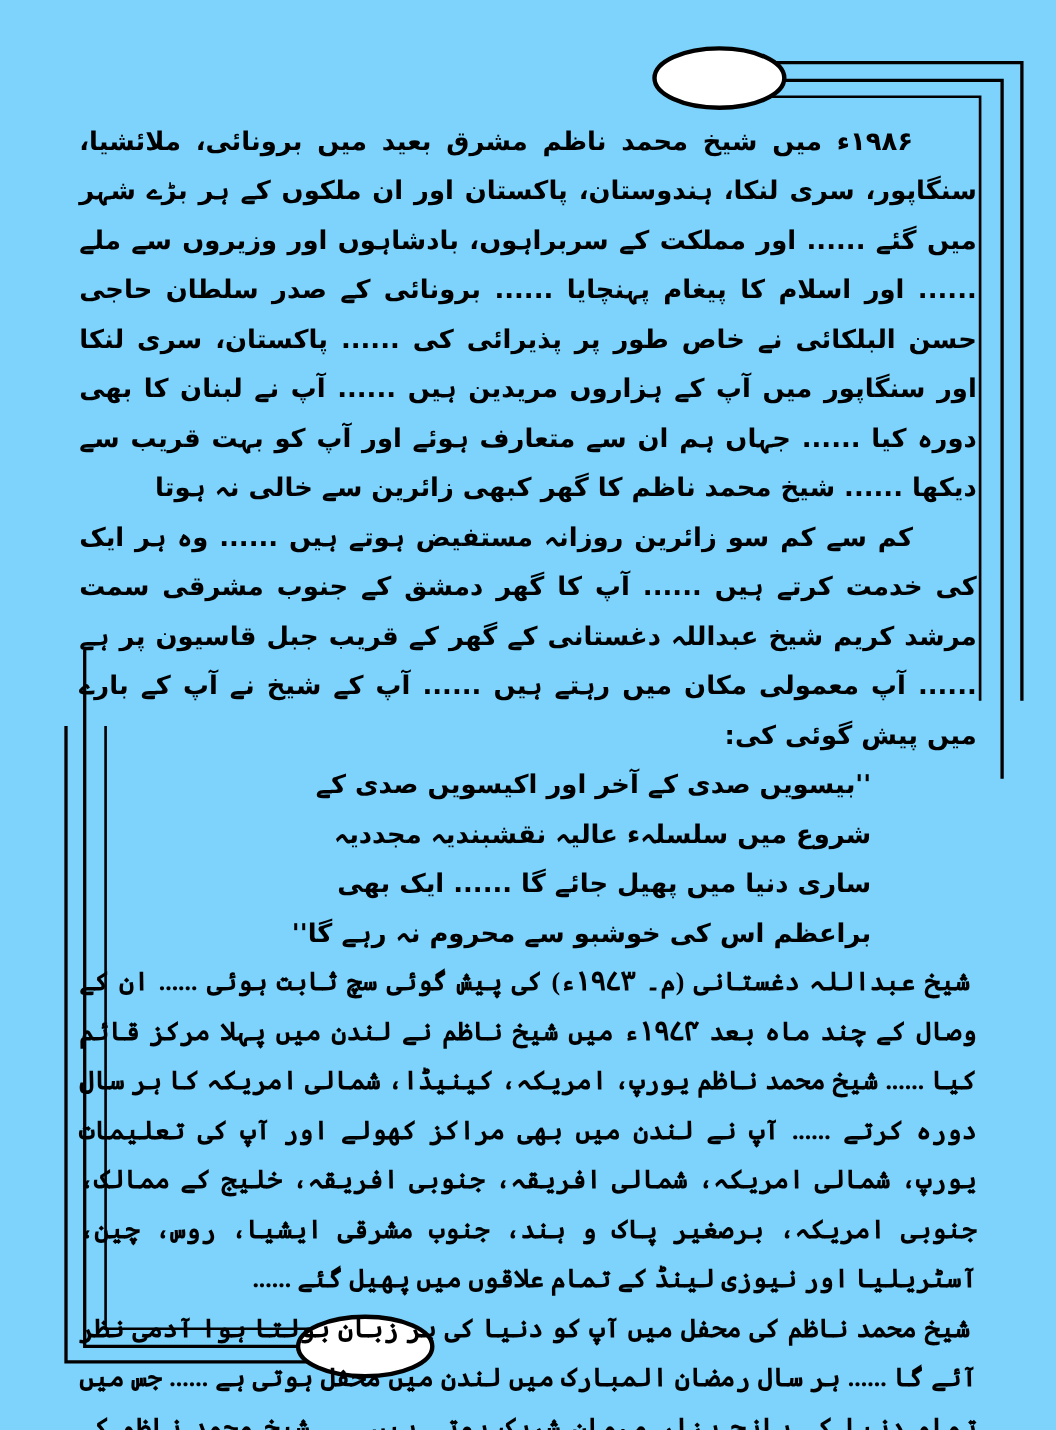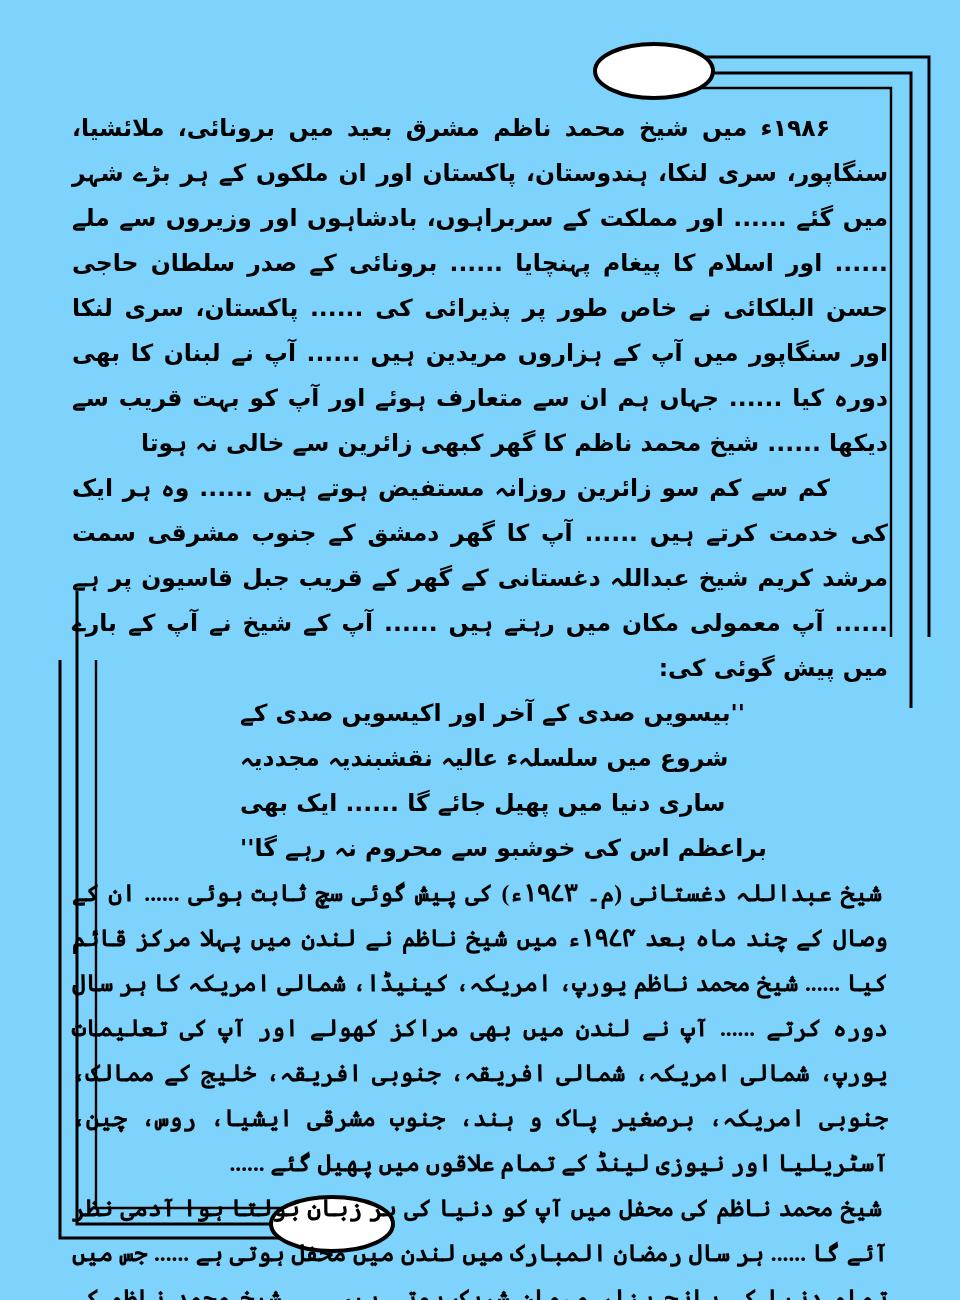--- a/index.html
+++ b/index.html
@@ -37,21 +37,21 @@
     color: #000000;
     font-size: 23.5px;
     font-weight: bold;
     line-height: 45px;
     text-align: justify;
   }
   .text-block p { margin: 0; padding: 0; }
   p.indent { text-indent: 58px; }
   p.flush  { text-indent: 6px; font-family: Liberation Serif, serif; }
   p.quote {
-    text-align: left;
+    text-align: right;
     text-indent: 0;
     padding-right: 96px;
     padding-left: 168px;
   }
 </style>
 </head>
 <body>
 
 <div class="page">
 

